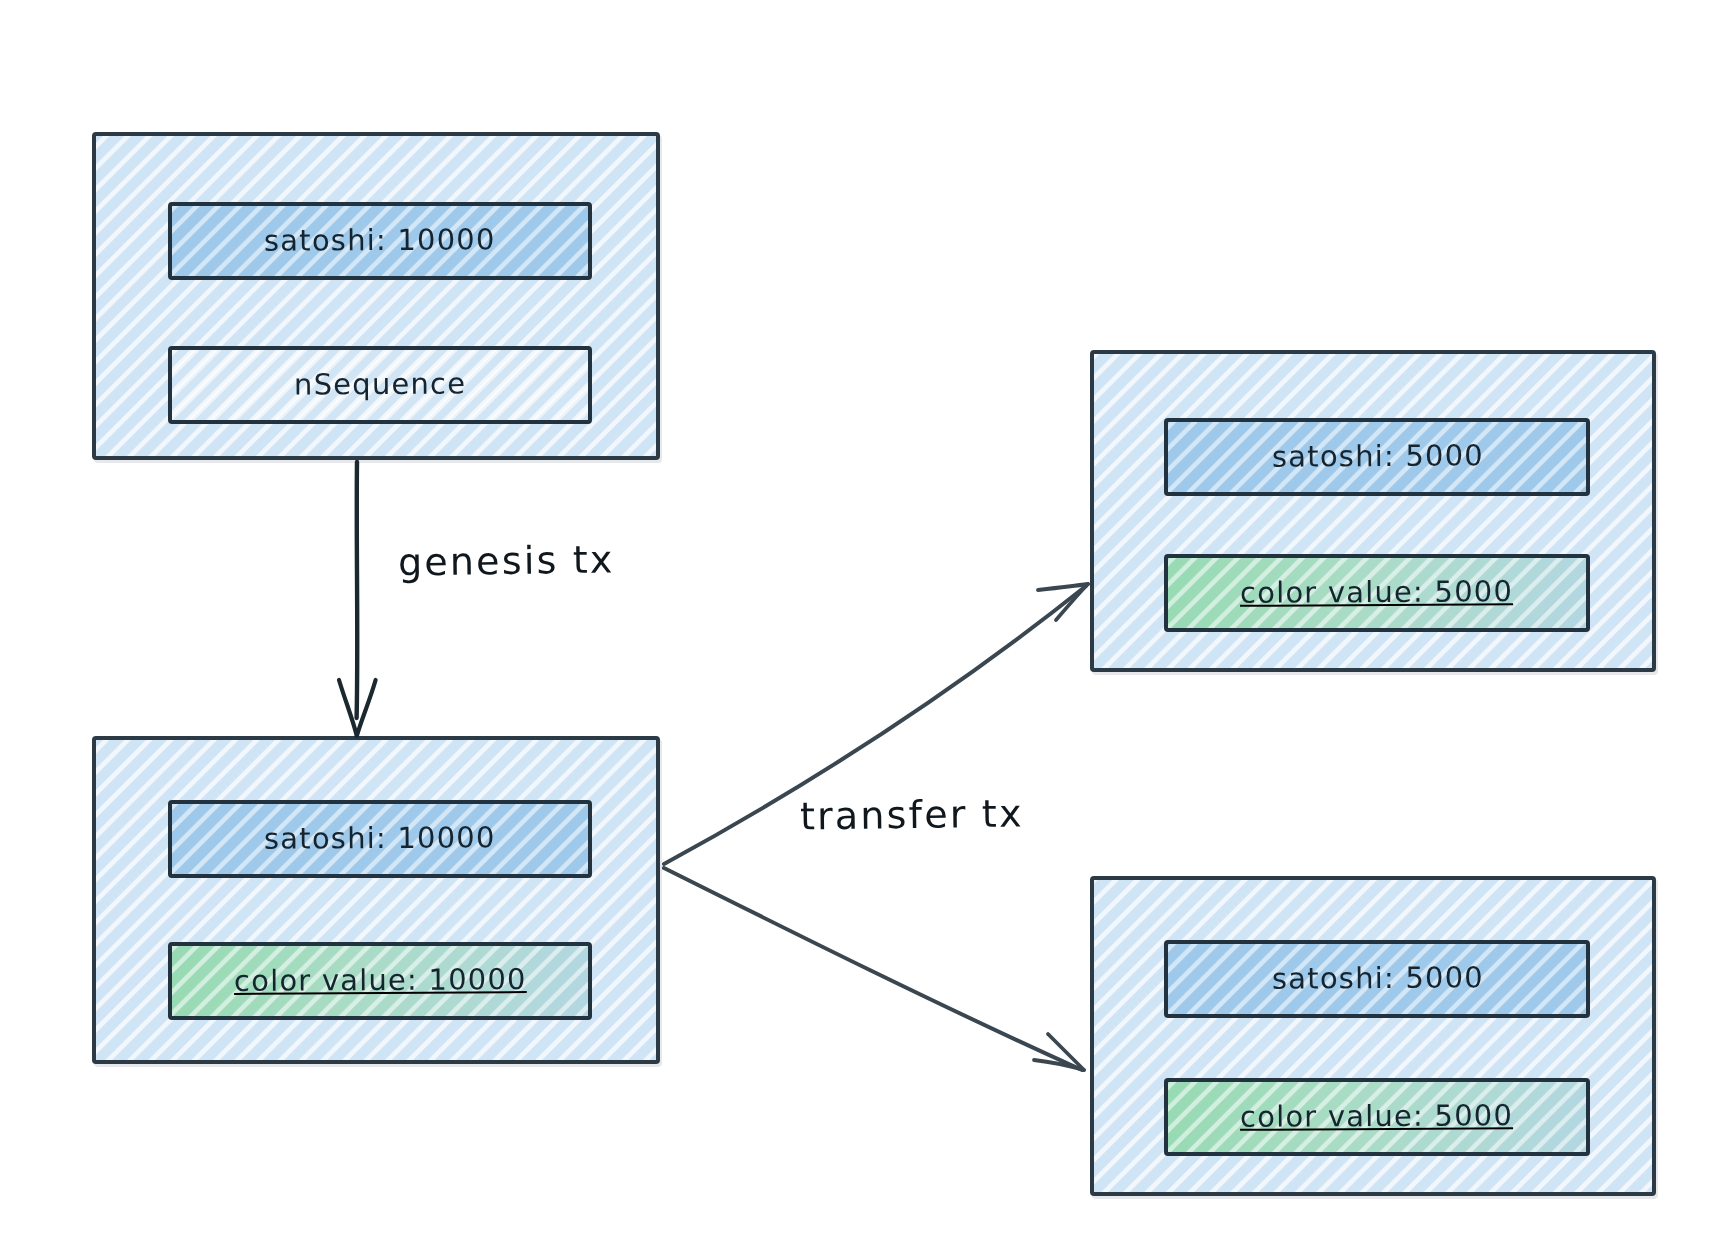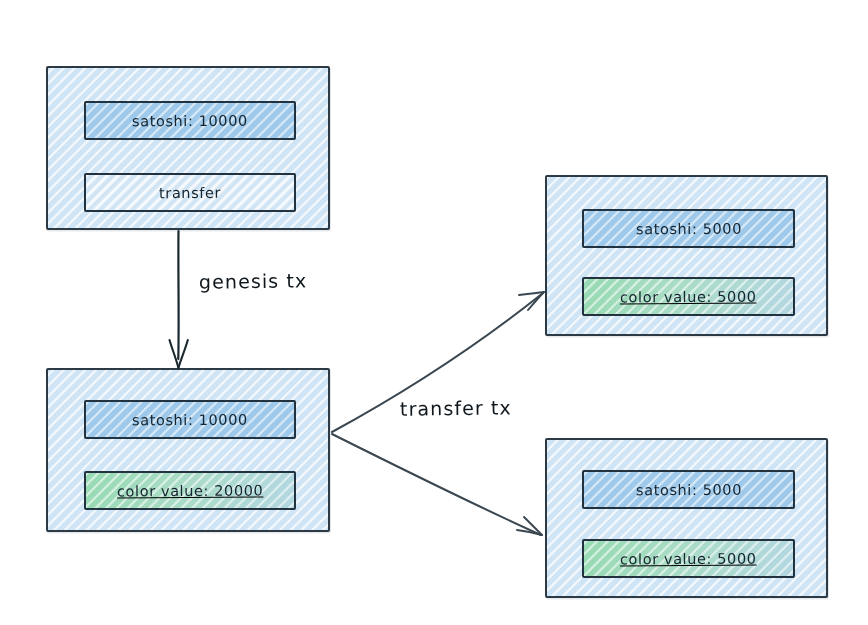--- a/index.html
+++ b/index.html
@@ -125,30 +125,30 @@
 </head>
 <body>
 
 <div id="stage">
 
   <div class="card" style="left:46px; top:48px; width:284px; height:164px;">
     <div class="field blue" style="left:36px; top:33px; width:212px; height:39px;">
       <span class="ftext">satoshi: 10000</span>
     </div>
     <div class="field plain" style="left:36px; top:105px; width:212px; height:39px;">
-      <span class="ftext">transfer</span>
+      <span class="ftext">nSequence</span>
     </div>
   </div>
 
   <div class="card" style="left:46px; top:350px; width:284px; height:164px;">
     <div class="field blue" style="left:36px; top:30px; width:212px; height:39px;">
       <span class="ftext">satoshi: 10000</span>
     </div>
     <div class="field green" style="left:36px; top:101px; width:212px; height:39px;">
-      <span class="ftext">color value: 20000</span>
+      <span class="ftext">color value: 10000</span>
     </div>
   </div>
 
   <div class="card" style="left:545px; top:157px; width:283px; height:161px;">
     <div class="field blue" style="left:35px; top:32px; width:213px; height:39px;">
       <span class="ftext">satoshi: 5000</span>
     </div>
     <div class="field green" style="left:35px; top:100px; width:213px; height:39px;">
       <span class="ftext">color value: 5000</span>
     </div>

